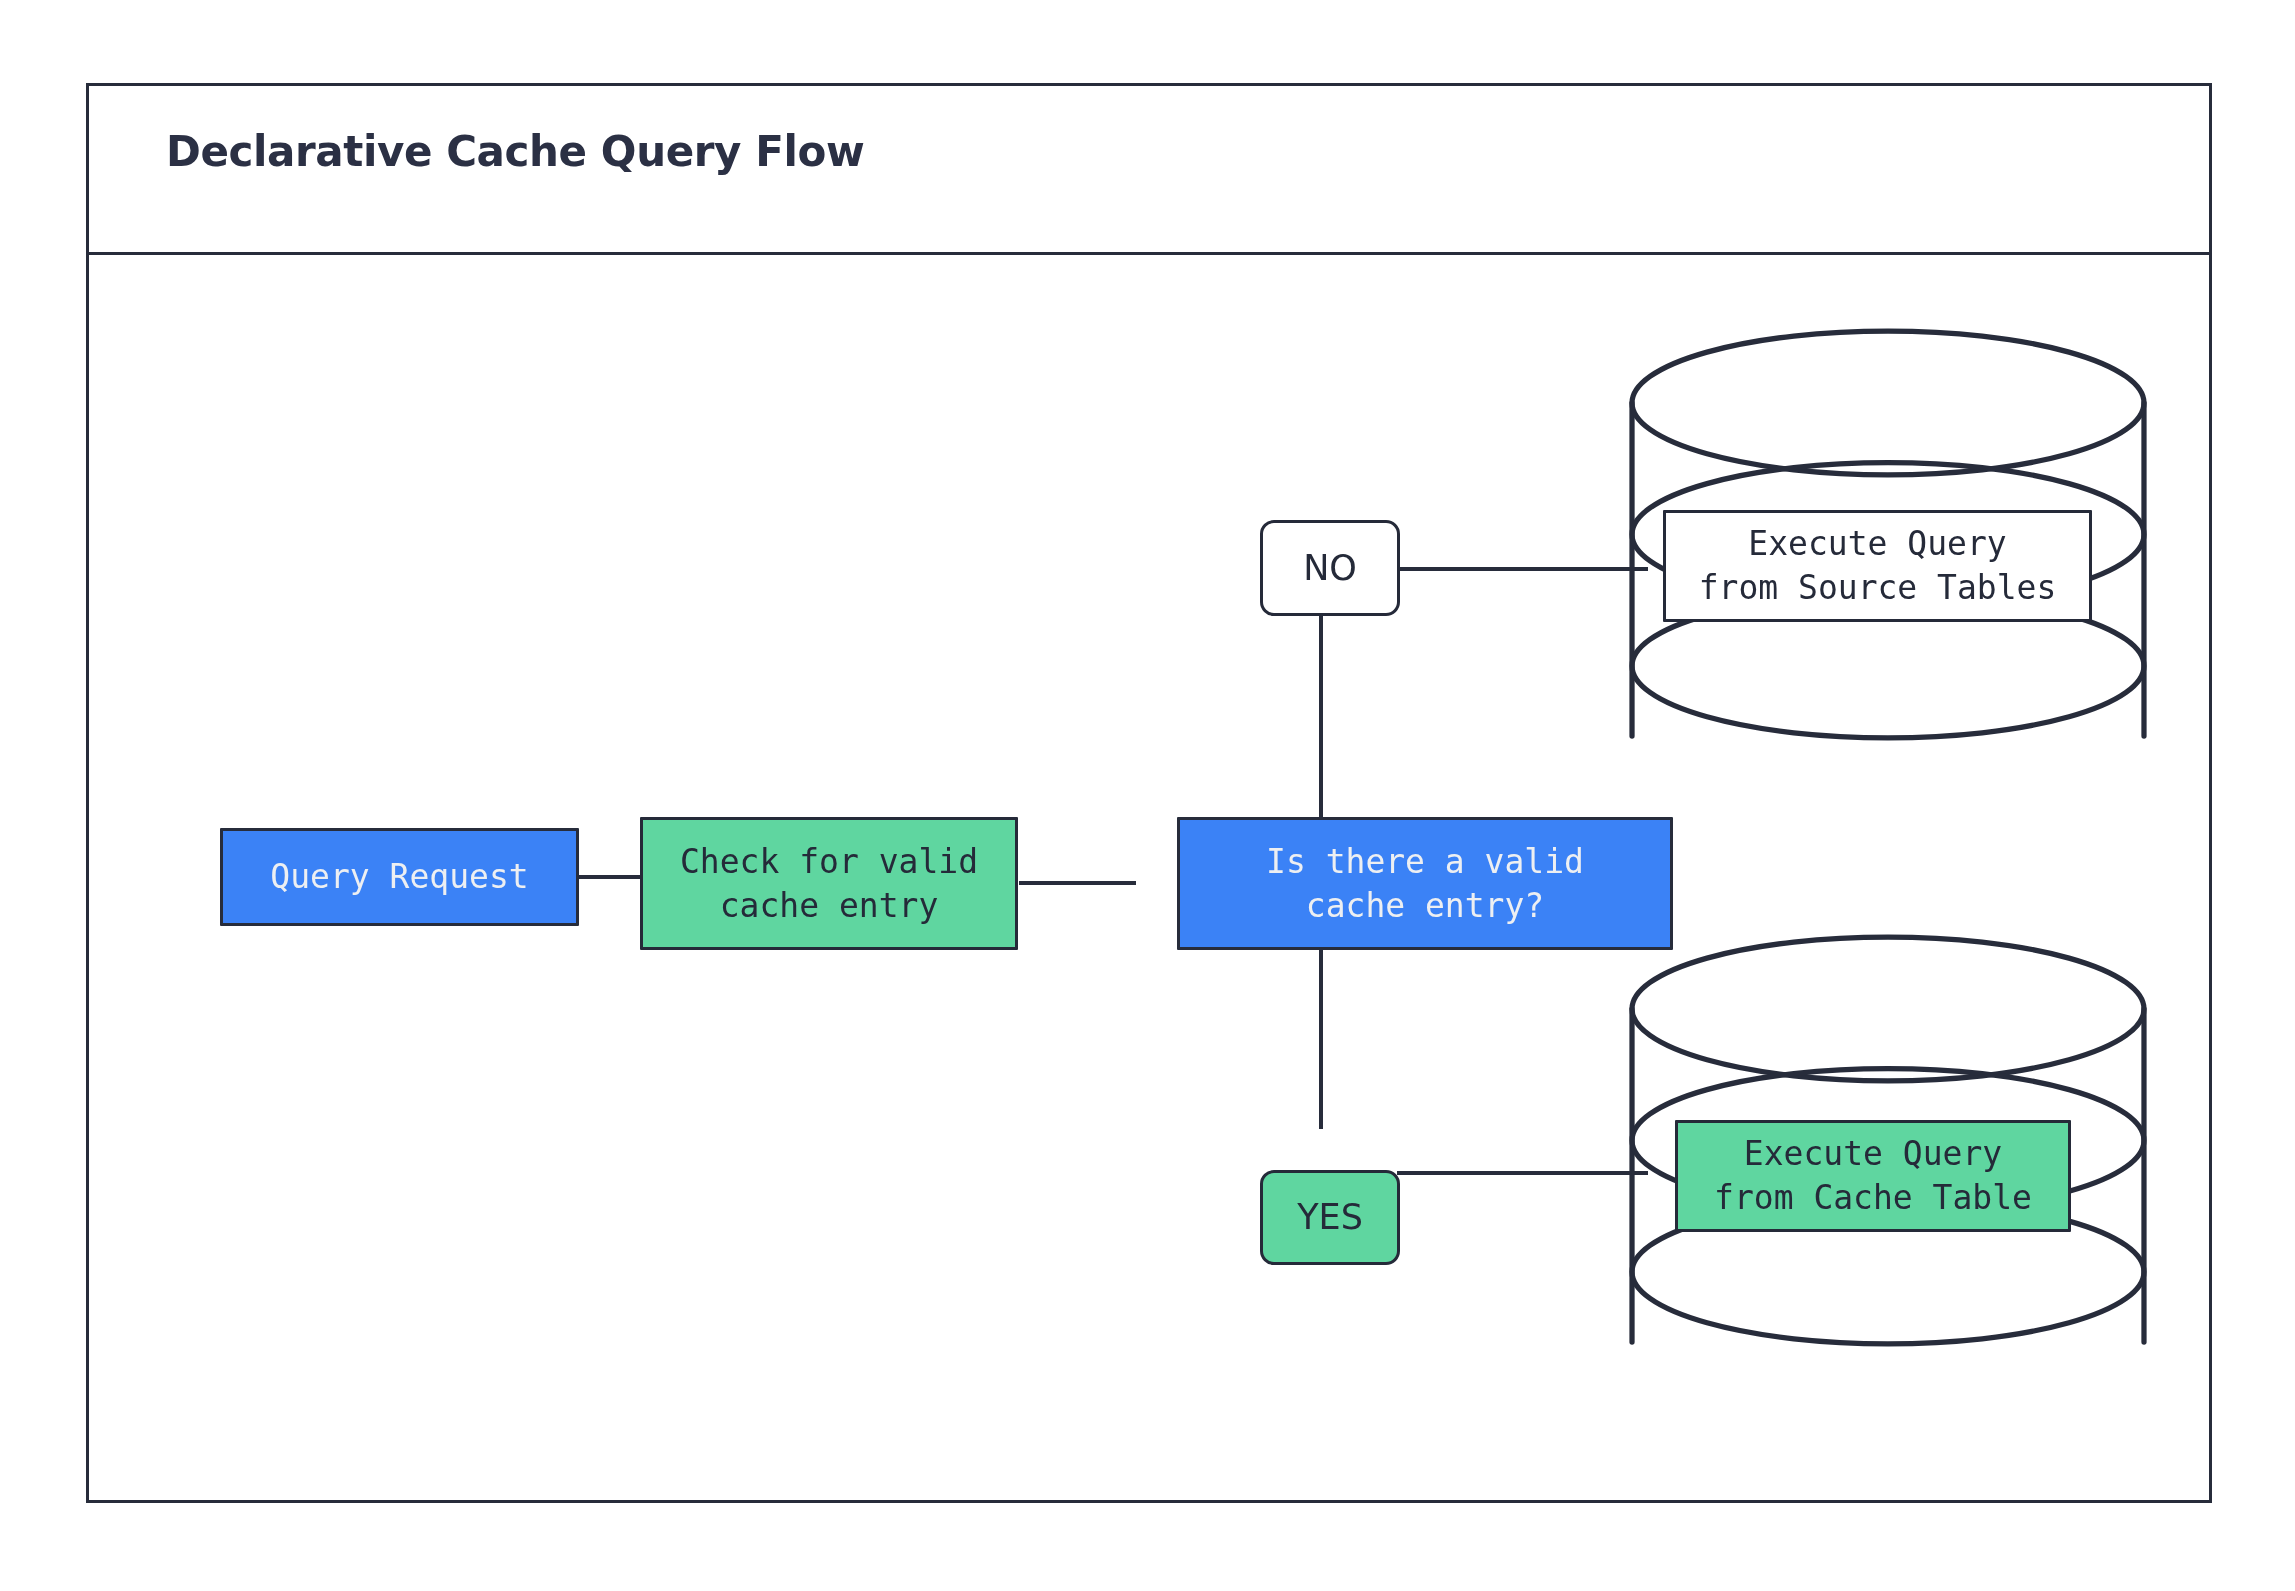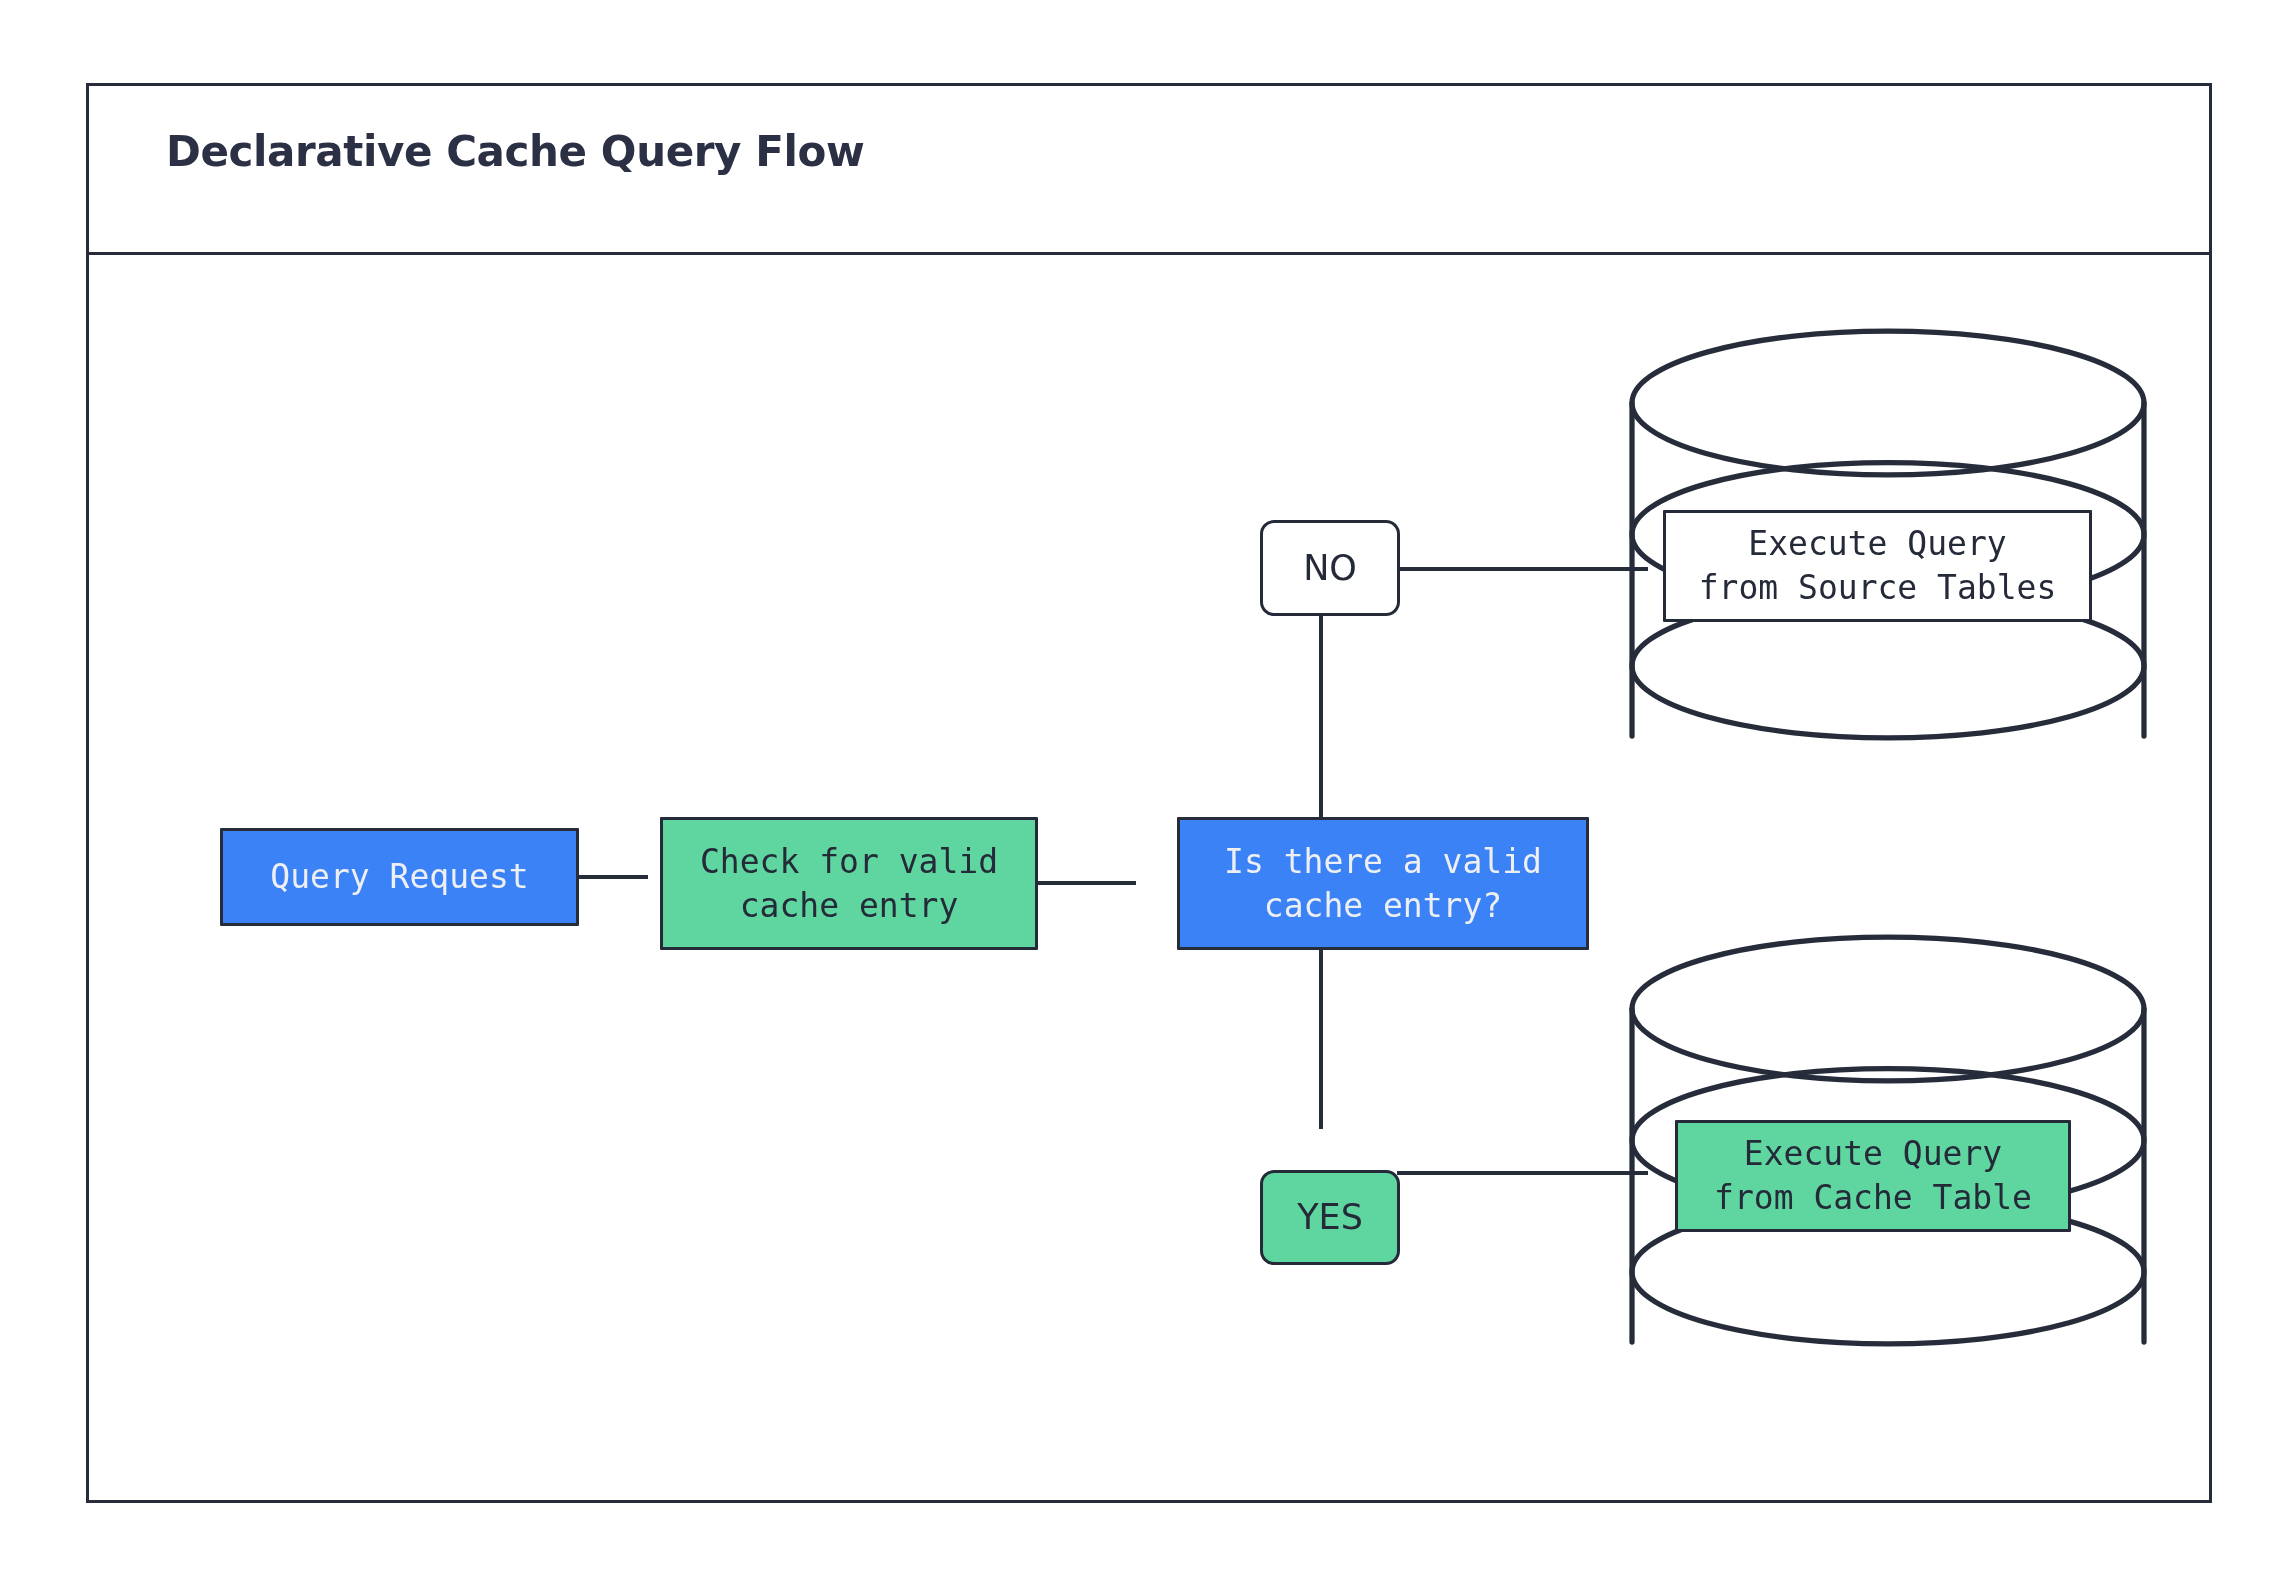--- a/index.html
+++ b/index.html
@@ -85,22 +85,22 @@
     border: 3.5px solid #252A39;
   }
   .branch-label {
     font-family: "DejaVu Sans", sans-serif;
     font-size: 35px;
     border-radius: 14px;
   }
 
   
   #node-query-request   { left: 175px;  top: 828px;  width: 359px;  height: 98px; }
-  #node-check-cache     { left: 660px;  top: 817px;  width: 378px;  height: 133px; }
-  #node-decision        { left: 1132px; top: 817px;  width: 412px;  height: 133px; }
+  #node-check-cache     { left: 640px;  top: 817px;  width: 378px;  height: 133px; }
+  #node-decision        { left: 1132px; top: 817px;  width: 496px;  height: 133px; }
   #label-no             { left: 1260px; top: 520px;  width: 140px;  height: 96px; }
   #label-yes            { left: 1260px; top: 1126px; width: 140px;  height: 95px; margin-top: 44px; }
   #node-exec-source     { left: 1663px; top: 510px;  width: 429px;  height: 112px; }
   #node-exec-cache      { left: 1675px; top: 1120px; width: 396px;  height: 112px; }
 
   
   .conn {
     position: absolute;
     background: #272C3B;
     z-index: 3;

